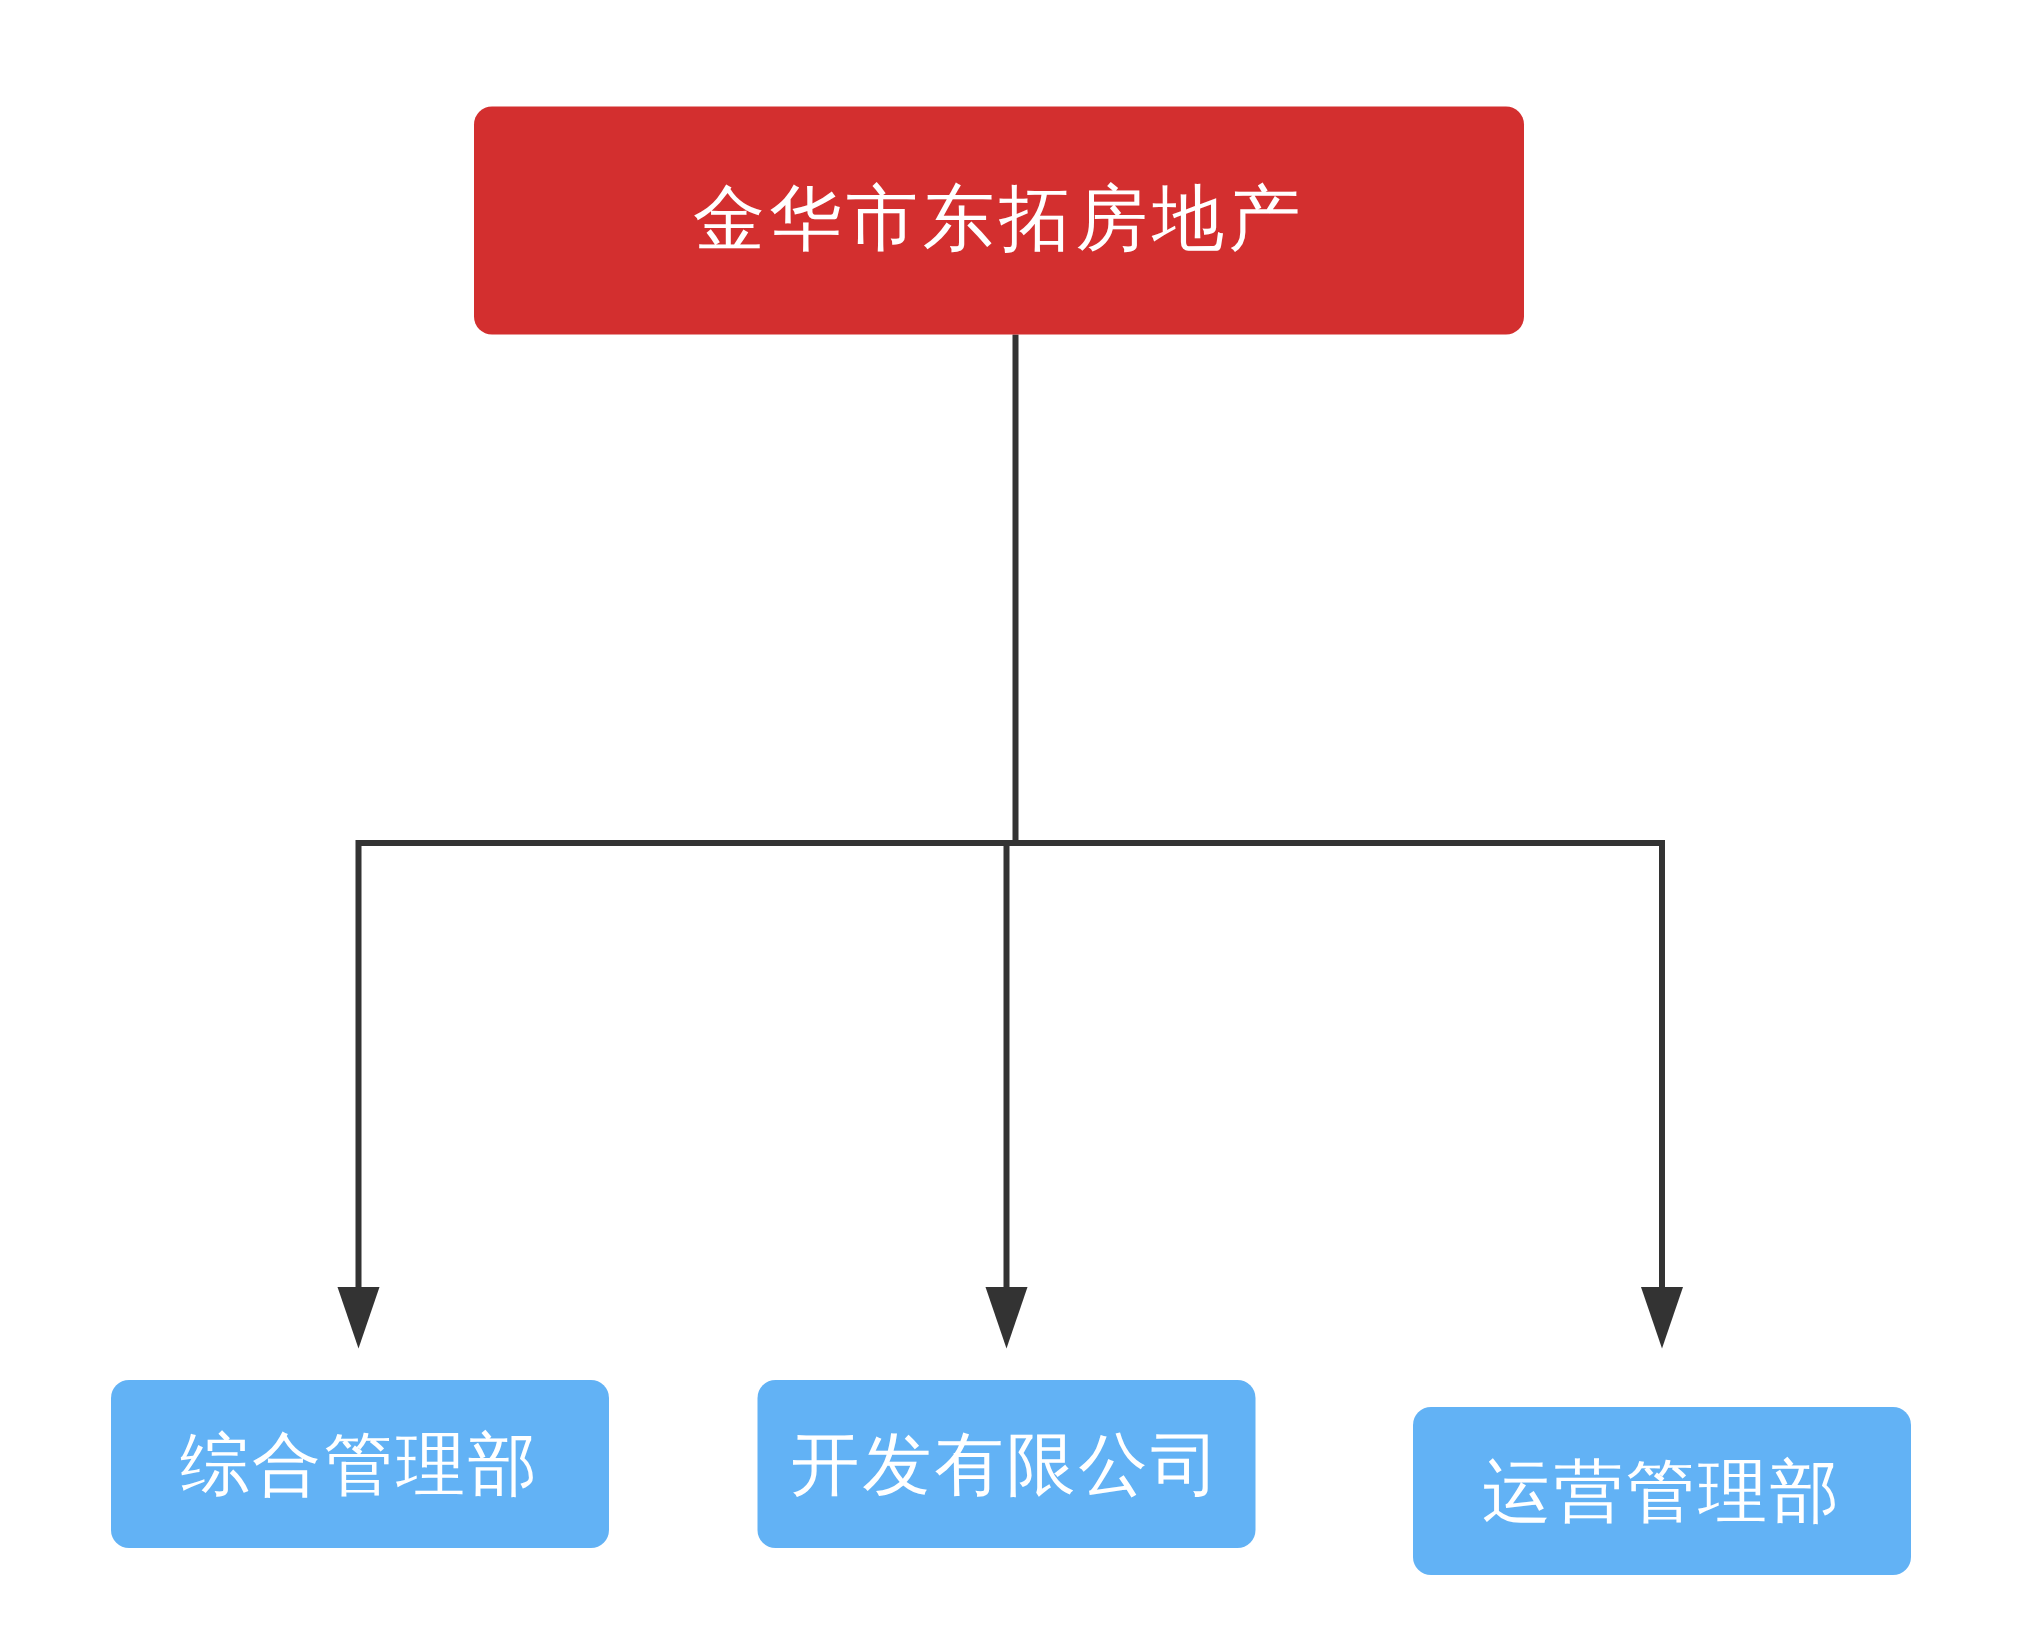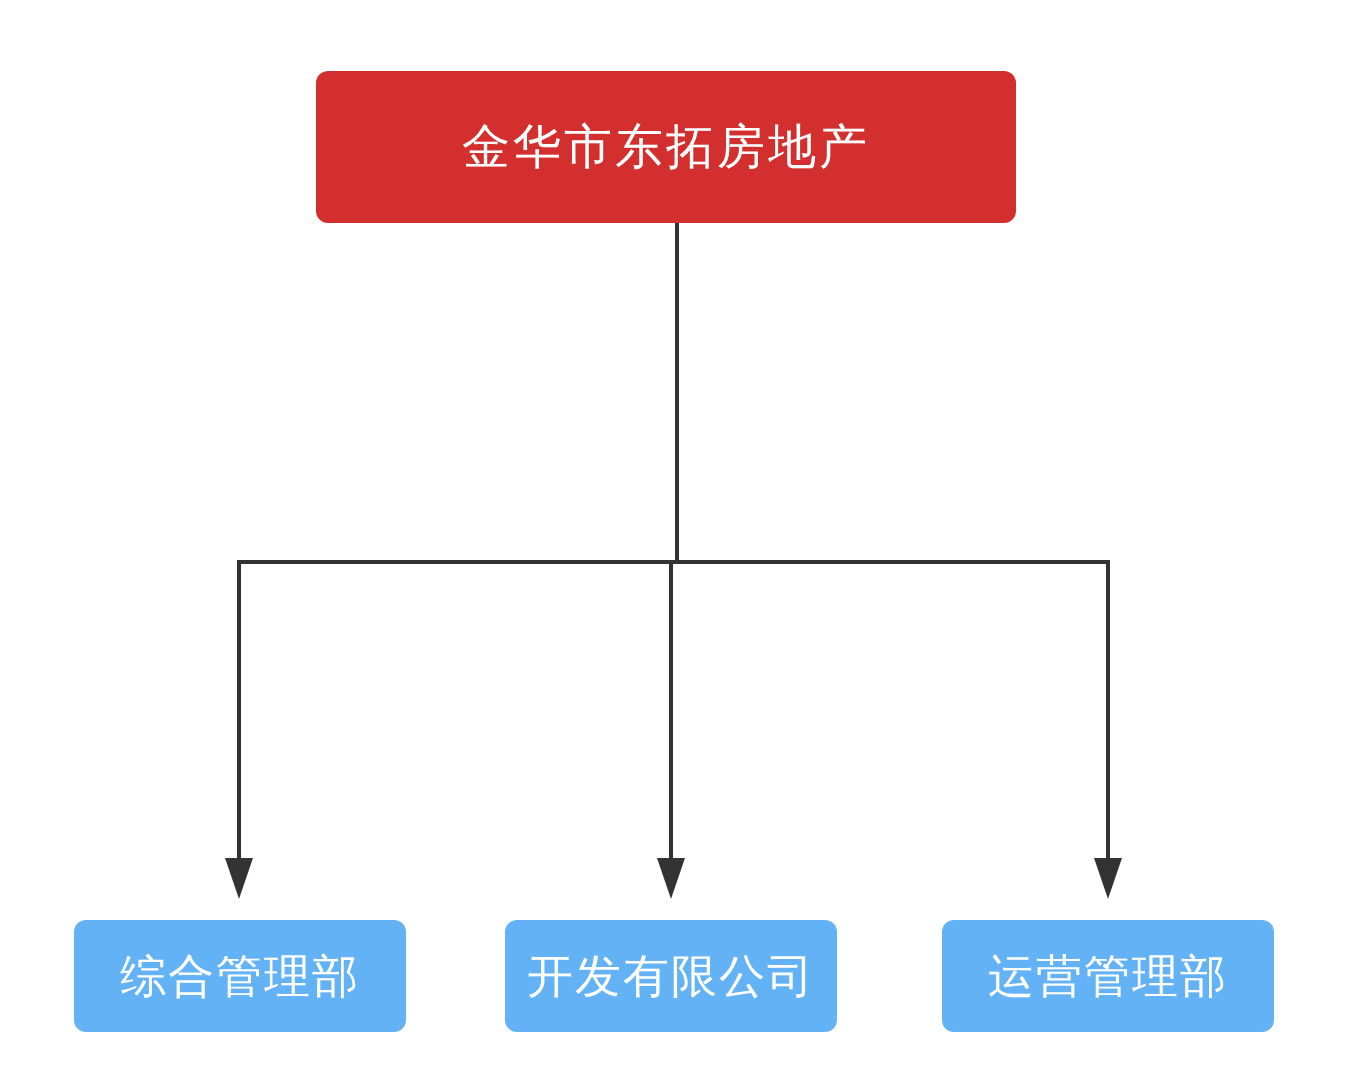--- a/index.html
+++ b/index.html
@@ -79,17 +79,17 @@
   </div>
 
   <div class="node child child-0" style="background-color: rgb(98, 178, 245); color: rgb(255, 255, 255);">
     <div class="node-label">综合管理部</div>
   </div>
 
   <div class="node child child-1" style="background-color: rgb(98, 178, 245); color: rgb(255, 255, 255);">
     <div class="node-label">开发有限公司</div>
   </div>
 
-  <div class="node child child-2" style="background-color: rgb(98, 178, 245); color: rgb(255, 255, 255);">
+  <div class="node child child-2" style="background-color: rgb(98, 178, 245); color: rgb(255, 255, 255); margin-top: 18px;">
     <div class="node-label">运营管理部</div>
   </div>
 
 </div>
 
 </body></html>

